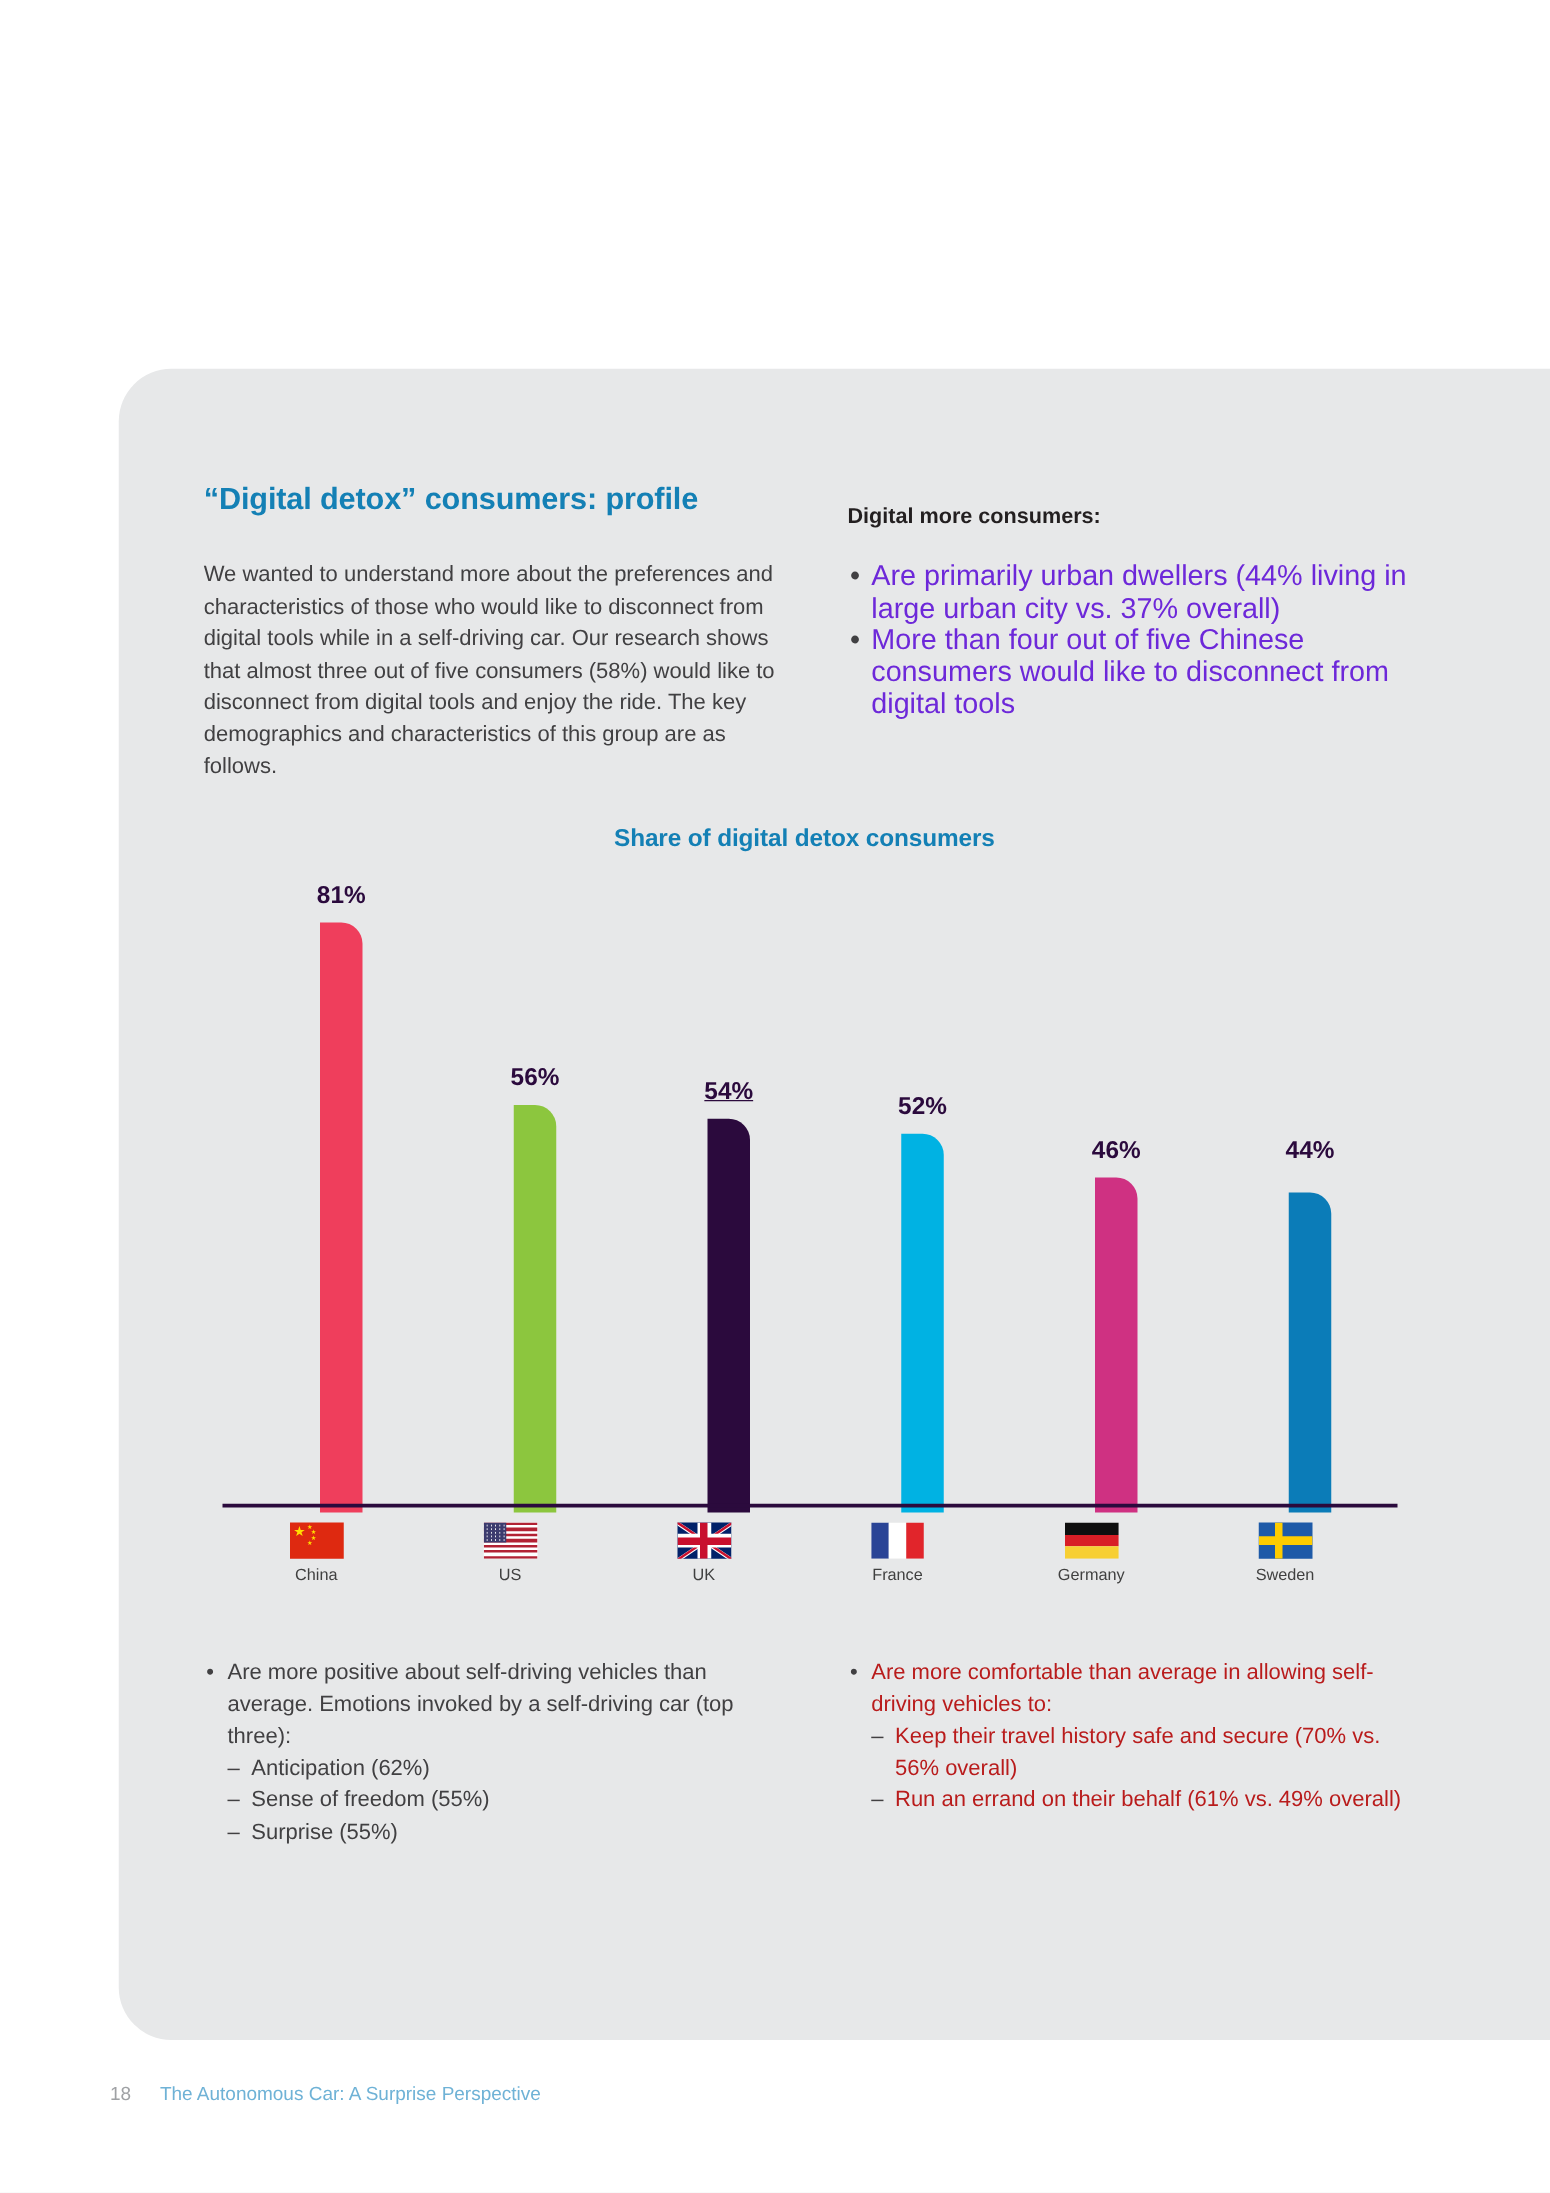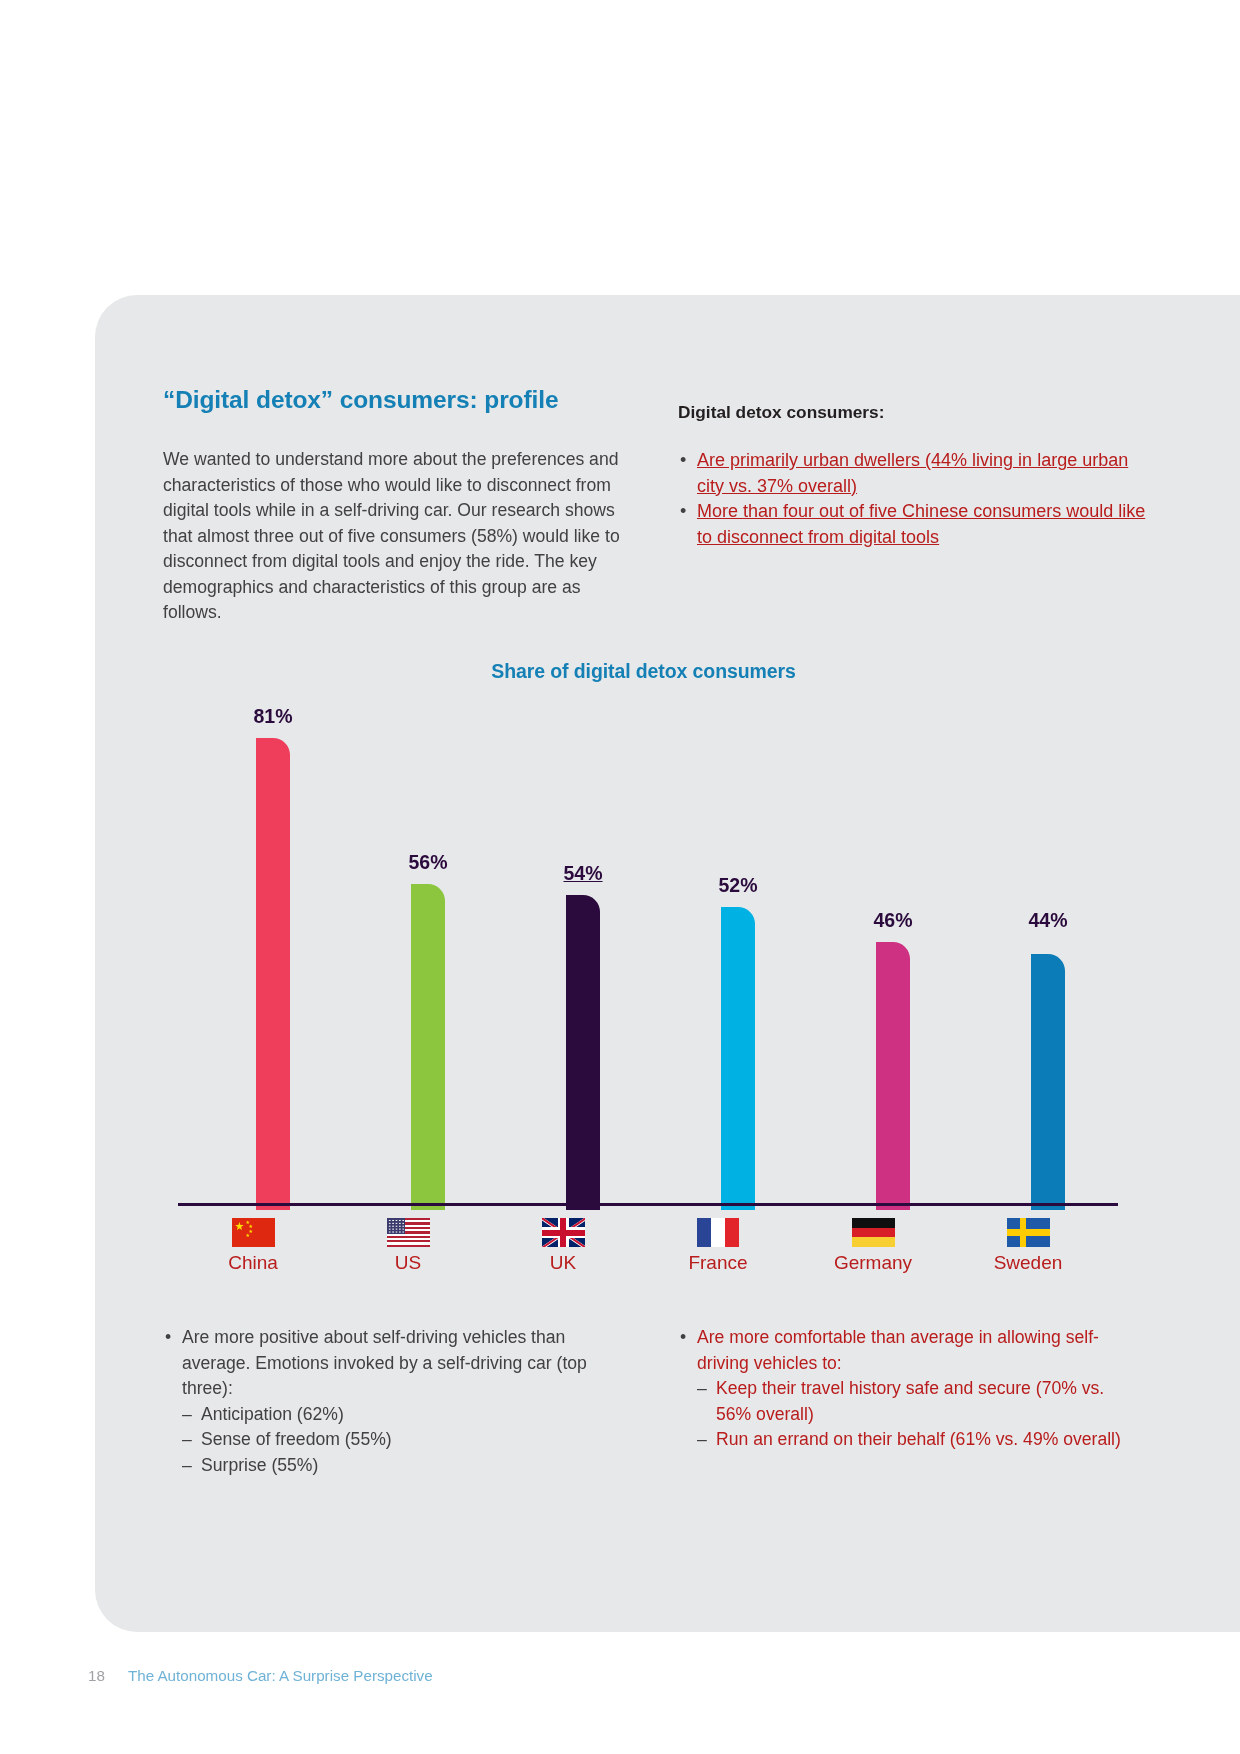--- a/index.html
+++ b/index.html
@@ -56,24 +56,23 @@
     font-weight: bold;
     color: #231f20;
     white-space: nowrap;
   }
 
   .bullets-top {
     position: absolute;
     left: 678px;
     top: 448px;
     width: 472px;
-    font-size: 18px;
+    font-size: 23px;
     line-height: 25.5px;
-    color: #b91c1c;
-    text-decoration: underline;
+    color: #6d28d9;
   }
 
   ul.b {
     list-style: none;
     margin: 0;
     padding: 0;
   }
   ul.b > li {
     position: relative;
     padding-left: 19px;
@@ -168,22 +167,22 @@
     width: 43px;
     height: 29px;
     display: inline-block;
     position: relative;
     overflow: hidden;
     vertical-align: top;
   }
   .country {
     display: block;
     margin-top: 5px;
-    font-size: 19px;
-    color: #b91c1c;
+    font-size: 13px;
+    color: #404040;
   }
 
   
   .fl-cn { background: #de2910; }
   .fl-cn .st {
     position: absolute;
     color: #ffde00;
     line-height: 1;
   }
   .fl-cn .big { left: 3px; top: 3px; font-size: 11px; }
@@ -261,21 +260,21 @@
 </style>
 </head>
 <body>
 
 <div id="panel"></div>
 
 <div class="sec-title">“Digital detox” consumers: profile</div>
 
 <div class="body-copy">We wanted to understand more about the preferences and characteristics of those who would like to disconnect from digital tools while in a self-driving car. Our research shows that almost three out of five consumers (58%) would like to disconnect from digital tools and enjoy the ride. The key demographics and characteristics of this group are as follows.</div>
 
-<div class="right-head">Digital detox consumers:</div>
+<div class="right-head">Digital more consumers:</div>
 
 <div class="bullets-top">
   <ul class="b">
     <li>Are primarily urban dwellers (44% living in large urban city vs. 37% overall)</li>
     <li>More than four out of five Chinese consumers would like to disconnect from digital tools</li>
   </ul>
 </div>
 
 <div id="chart-title" style="left: 178px; width: 931px;">Share of digital detox consumers</div>
 

